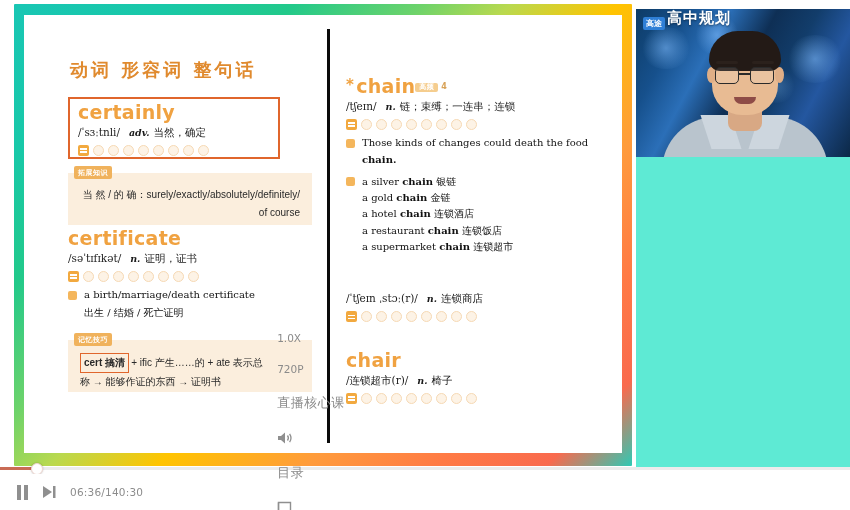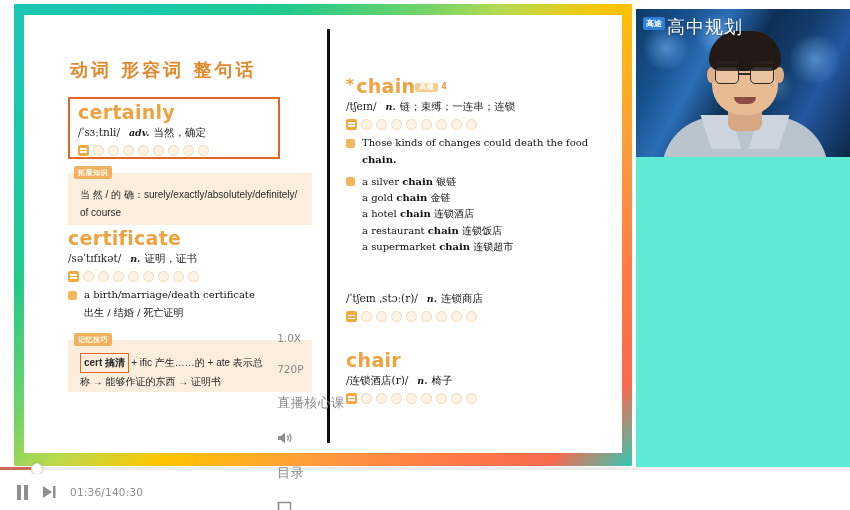--- a/index.html
+++ b/index.html
@@ -164,22 +164,22 @@
   .g3 { left: 150px; top: 26px; width: 58px; height: 48px; }
   .g4 { left: 120px; top: 60px; width: 40px; height: 34px; opacity: .6; }
 
   .logo-badge {
     position: absolute; left: 7px; top: 8px;
     background: #2f7fd6; color: #fff; font-size: 8px; font-weight: 700;
     padding: 1px 3px; border-radius: 2px;
     font-family: "DejaVu Sans", sans-serif;
   }
   .cam-title {
-    position: absolute; left: 31px; top: 6px;
-    color: #ffffff; font-size: 18px; font-weight: 400;
+    position: absolute; left: 31px; top: 0;
+    color: #ffffff; font-size: 15px; font-weight: 700;
     font-family: "DejaVu Sans", sans-serif;
     letter-spacing: 1px;
     text-shadow: 0 1px 2px rgba(0,0,0,.45);
   }
 
   
   .person { position: absolute; left: 0; top: 0; width: 218px; height: 148px; }
   .shoulders {
     position: absolute; left: 26px; top: 108px; width: 166px; height: 60px;
     background: #b9c4cd; border-radius: 54px 54px 0 0;
@@ -261,21 +261,21 @@
                 <span class="dot"></span>
               <span class="dot"></span>
                 <span class="dot"></span>
               <span class="dot"></span>
                 <span class="dot"></span>
               <span class="dot"></span>
                 <span class="dot"></span>
             </div>
           </div>
 
-          <div class="notebox" style="left:44px; top:158px; width:244px; height:52px;">
+          <div class="notebox" style="left:44px; top:158px; width:244px; height:52px;text-align:right;">
             <span class="note-tag">拓展知识</span>
             <div class="note-body">
               <div>当 然 / 的 确：surely/exactly/absolutely/definitely/</div>
               <div>of course</div>
             </div>
           </div>
 
           <div class="entry" style="left:44px; top:214px;">
             <div class="word lg">certificate</div>
             <div class="defline">
@@ -364,21 +364,21 @@
               <span class="dot"></span>
                 <span class="dot"></span>
               <span class="dot"></span>
                 <span class="dot"></span>
             </div>
           </div>
 
           <div class="entry" style="left:16px; top:336px;">
             <div class="word lg">chair</div>
             <div class="defline">
-              <span>/连锁酒店(r)/</span><span class="pos">n.</span><span>椅子</span>
+              <span>/连锁超市(r)/</span><span class="pos">n.</span><span>椅子</span>
             </div>
             <div class="dots">
               <span class="dot-icon"></span>
               <span class="dot"></span>
                 <span class="dot"></span>
               <span class="dot"></span>
                 <span class="dot"></span>
               <span class="dot"></span>
                 <span class="dot"></span>
               <span class="dot"></span>
@@ -435,21 +435,21 @@
             <rect x="1" y="0" width="4" height="15" fill="#8f8f8f"></rect>
             <rect x="8" y="0" width="4" height="15" fill="#8f8f8f"></rect>
           </svg>
       </span>
       <span class="icon-btn">
         <svg width="13" height="12" viewBox="0 0 13 12">
             <path d="M0 0 L9 6 L0 12 Z" fill="#8f8f8f"></path>
             <rect x="10" y="0" width="2.5" height="12" fill="#8f8f8f"></rect>
           </svg>
       </span>
-      <span class="time-label">01:36/140:30</span>
+      <span class="time-label">06:36/140:30</span>
     </div>
 
     <div class="ctrl-mid">
       <span class="ctrl-text">1.0X</span>
       <span class="ctrl-text">720P</span>
       <span class="ctrl-text cn">直播核心课</span>
       <span class="icon-btn">
         <svg width="16" height="14" viewBox="0 0 16 14">
           <path d="M1 5 H4 L8 1.5 V12.5 L4 9 H1 Z" fill="#8f8f8f"></path>
           <path d="M10.5 4.5 Q12.3 7 10.5 9.5" stroke="#8f8f8f" stroke-width="1.3" fill="none"></path>

